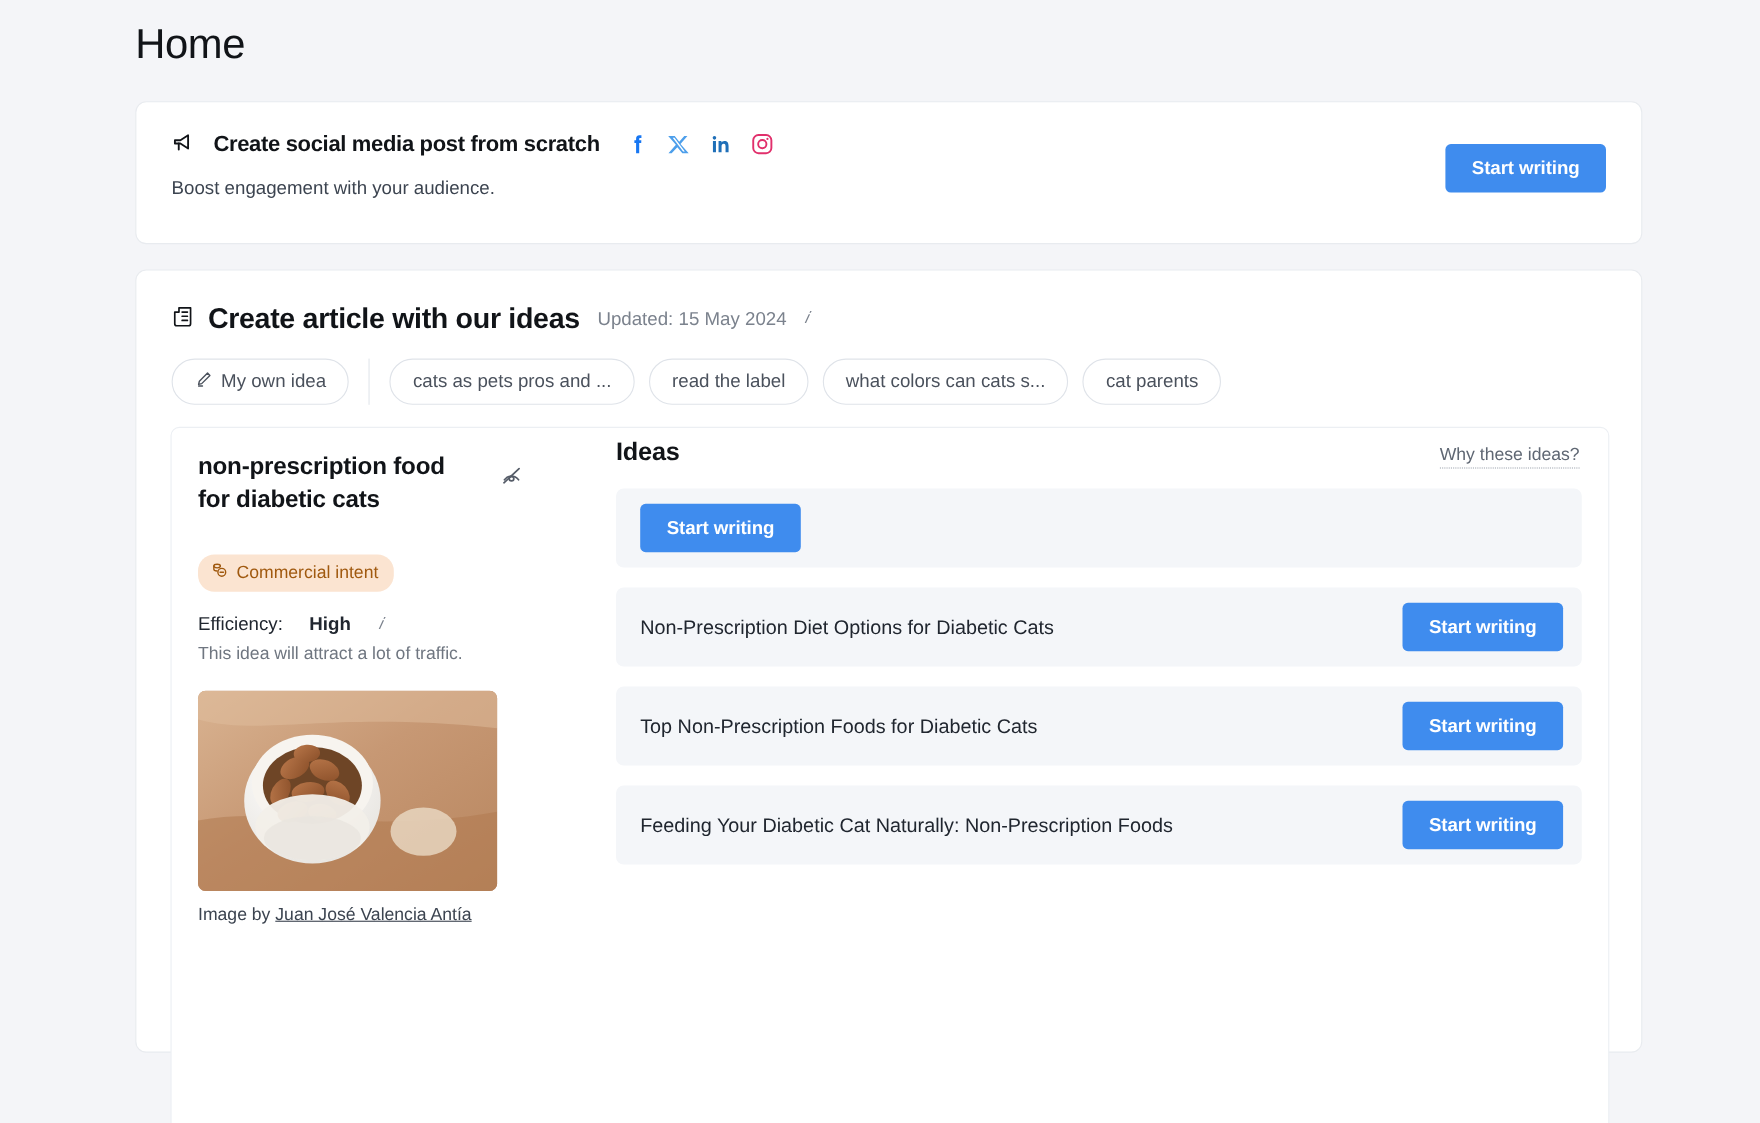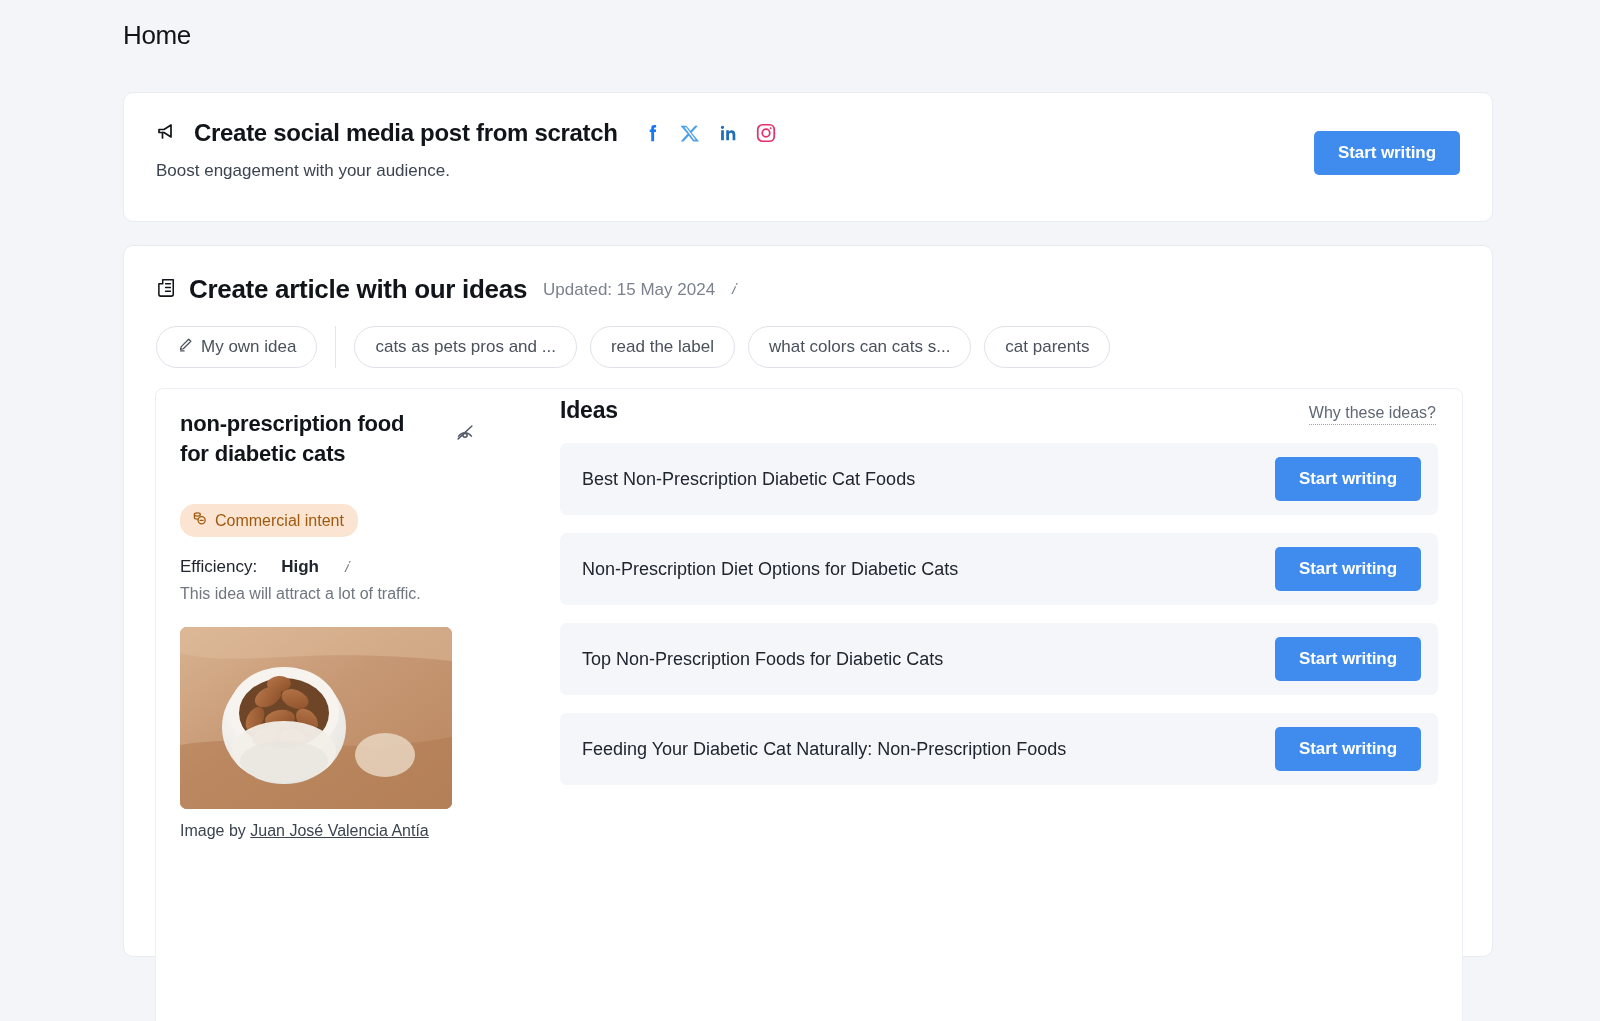--- a/index.html
+++ b/index.html
@@ -9,42 +9,42 @@
     background: #f4f5f8;
     font-family: "Liberation Sans", sans-serif;
     -webkit-font-smoothing: antialiased;
   }
   .page { width: 1600px; height: 1021px; position: relative; overflow: hidden; }
 
   .page-title {
     position: absolute;
     left: 123px;
     top: 20px;
-    font-size: 26px;
+    font-size: 38px;
     font-weight: 400;
     color: #111418;
     letter-spacing: -0.4px;
   }
 
   
   .card {
     position: absolute;
     background: #ffffff;
     border: 1px solid #e8ebef;
     border-radius: 10px;
   }
 
   
   .social-card { left: 123px; top: 92px; width: 1370px; height: 130px; }
   .social-head {
     position: absolute; left: 32px; top: 26px;
     display: flex; align-items: center; gap: 12px;
   }
   .social-title {
-    font-size: 24px; font-weight: bold; color: #111418; letter-spacing: -0.3px;
+    font-size: 20px; font-weight: bold; color: #111418; letter-spacing: -0.3px;
   }
   .megaphone-icon { display: inline-flex; align-items: center; margin-right: 2px; }
   .social-icons { display: flex; align-items: center; gap: 16px; margin-left: 12px; }
   .social-icons svg { display: block; }
   .social-sub {
     position: absolute; left: 32px; top: 68px;
     font-size: 17px; color: #3c4450;
   }
   .btn-primary {
     background: #3f8cee;
@@ -349,21 +349,20 @@
         </div>
       </div>
 
       <div class="ideas-col">
         <div class="ideas-col-head">
           <span class="ideas-label">Ideas</span>
           <span class="why-link">Why these ideas?</span>
         </div>
 
         <div class="idea-row">
-          <span class="idea-text">Best Non-Prescription Diabetic Cat Foods</span>
           <button class="btn-primary idea-btn">Start writing</button>
         </div>
         <div class="idea-row">
           <span class="idea-text">Non-Prescription Diet Options for Diabetic Cats</span>
           <button class="btn-primary idea-btn">Start writing</button>
         </div>
         <div class="idea-row">
           <span class="idea-text">Top Non-Prescription Foods for Diabetic Cats</span>
           <button class="btn-primary idea-btn">Start writing</button>
         </div>

